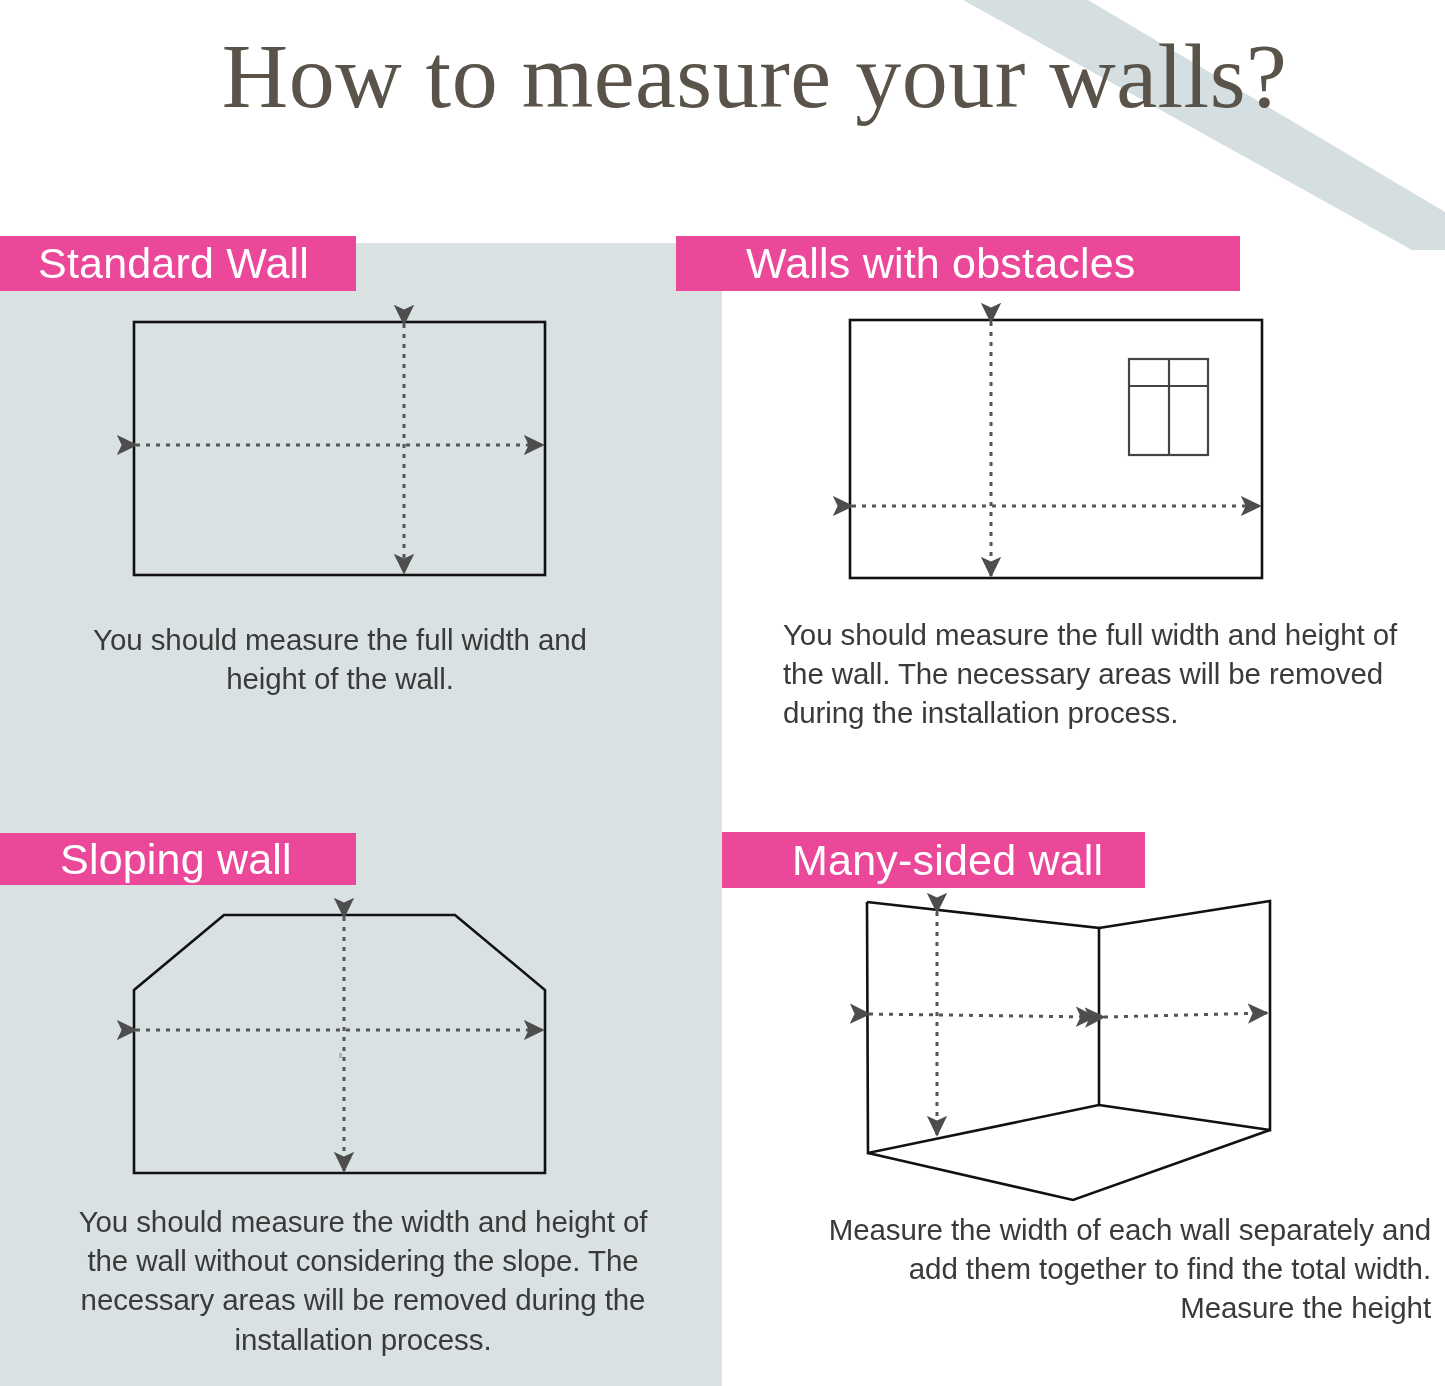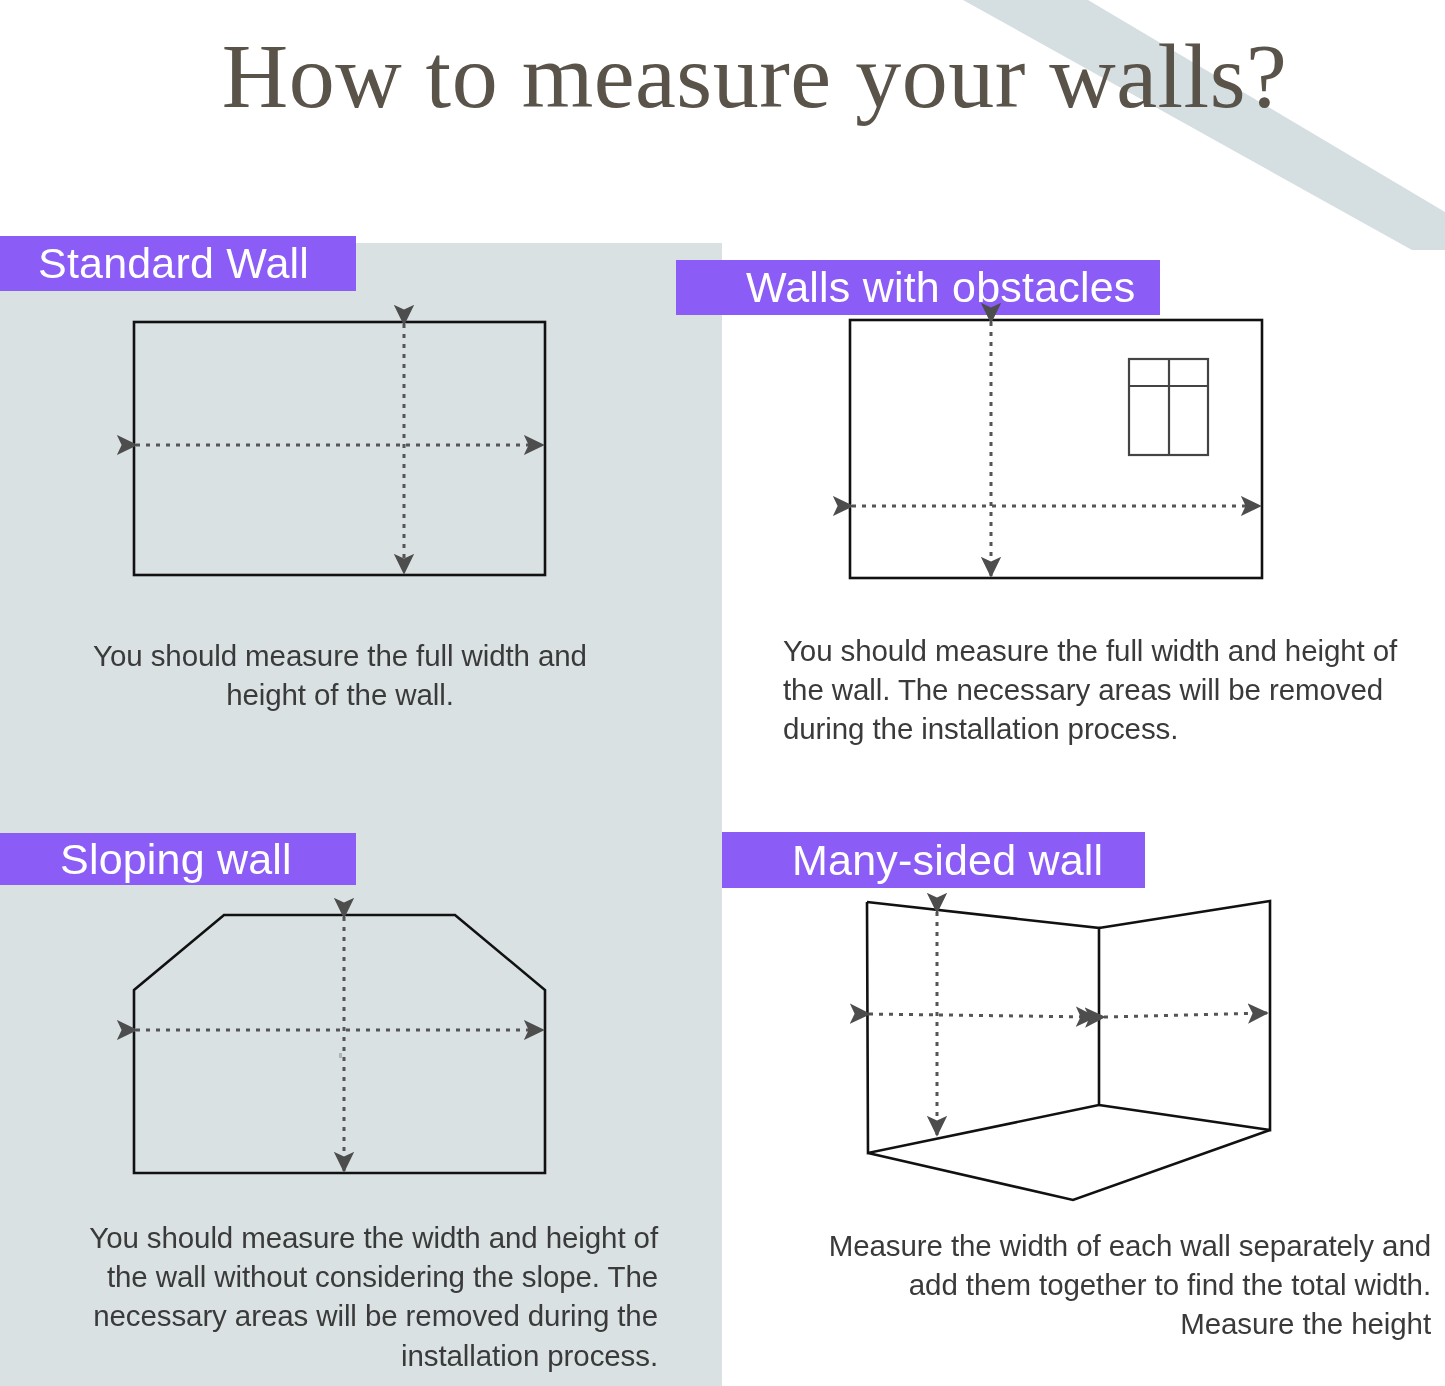--- a/index.html
+++ b/index.html
@@ -54,52 +54,51 @@
     position: absolute;
     left: 339px; top: 810px;
     width: 3px; height: 5px;
     background: #9aa7a9;
     opacity: .75;
   }
 
   
   .bar {
     position: absolute;
-    background: #8b5cf6;
+    background: #ec4899;
     color: #ffffff;
     display: flex;
     align-items: center;
     font-size: 43px;
     letter-spacing: .2px;
     white-space: nowrap;
   }
   #bar-standard   { left: 0px;   top: 236px; width: 356px; height: 55px; padding-left: 38px; box-sizing: border-box; }
-  #bar-obstacles  { left: 676px; top: 236px; width: 484px; height: 55px; padding-left: 70px; box-sizing: border-box; margin-top: 24px; }
+  #bar-obstacles  { left: 676px; top: 236px; width: 564px; height: 55px; padding-left: 70px; box-sizing: border-box; }
   #bar-sloping    { left: 0px;   top: 833px; width: 356px; height: 52px; padding-left: 60px; box-sizing: border-box; }
   #bar-manysided  { left: 722px; top: 832px; width: 423px; height: 56px; padding-left: 70px; box-sizing: border-box; }
 
   
   .diagram { position: absolute; }
   #dia-standard  { left: 110px; top: 300px;  width: 470px; height: 300px; }
   #dia-obstacles { left: 830px; top: 300px;  width: 460px; height: 300px; }
   #dia-sloping   { left: 110px; top: 895px;  width: 470px; height: 300px; }
   #dia-manysided { left: 840px; top: 890px;  width: 460px; height: 320px; }
 
   
   .caption {
     position: absolute;
     color: #3a3a3a;
     font-size: 29.5px;
     line-height: 1.33;
     letter-spacing: -0.1px;
-    margin-top: 16px;
   }
   #cap-standard  { left: 60px;  top: 620px;  width: 560px; text-align: center; }
   #cap-obstacles { left: 783px; top: 615px;  width: 630px; text-align: left; }
-  #cap-sloping   { left: 68px;  top: 1202px; width: 590px; text-align: right; }
+  #cap-sloping   { left: 68px;  top: 1202px; width: 590px; text-align: center; }
   #cap-manysided { left: 816px; top: 1210px; width: 615px; text-align: right; }
 </style>
 </head>
 <body>
 
 <div id="page">
 
   <div class="stripe-wrap">
     <svg width="1445" height="250" viewBox="0 0 1445 250" xmlns="http://www.w3.org/2000/svg">
       <polygon points="963,0 1088,0 1445,212 1445,250 1412,250" fill="#d5dee0"></polygon>

